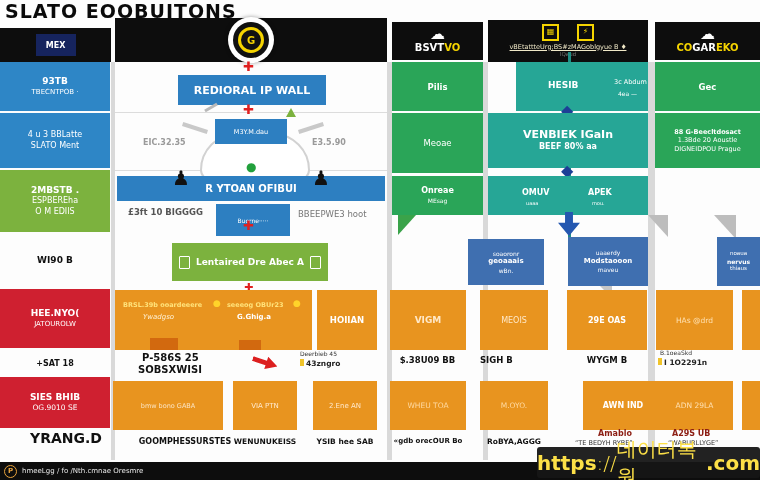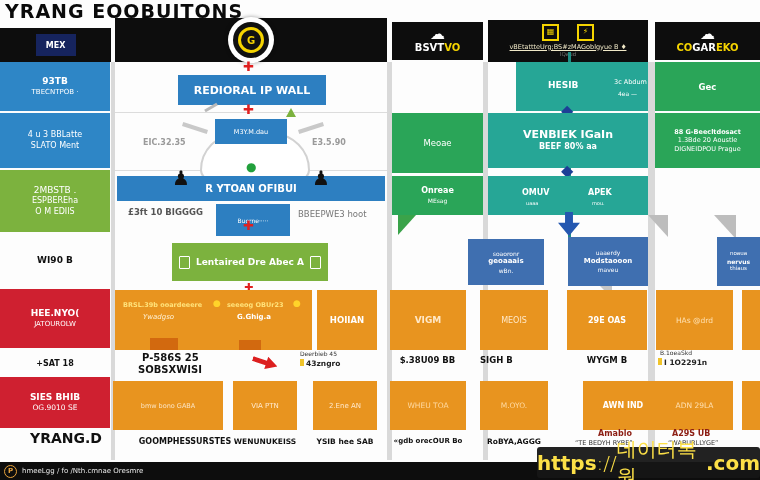--- a/index.html
+++ b/index.html
@@ -35,21 +35,21 @@
   .bluearrow{position:absolute;left:558px;top:212px;width:22px;height:24px;background:#2457b0;
         clip-path:polygon(32% 0,68% 0,68% 45%,100% 45%,50% 100%,0 45%,32% 45%);}
   .ytick{display:inline-block;width:4px;height:7px;background:#f0c42a;margin-right:2px;}
   .orect{position:absolute;background:#d2690f;}
 </style>
 </head>
 <body>
 
 <div id="stage">
 
-  <div class="abs b" style="left:5px;top:0;font-size:19px;letter-spacing:1px;color:#0a0a0a;">YRANG EOOBUITONS</div>
+  <div class="abs b" style="left:5px;top:0;font-size:19px;letter-spacing:1px;color:#0a0a0a;">SLATO EOOBUITONS</div>
 
   <div class="rowbox blackbar" style="left:0;top:28px;width:111px;height:34px;">
     <div class="rowbox" style="position:static;width:40px;height:22px;background:#16245e;color:#fff;font-size:8px;font-weight:bold;">MEX</div>
   </div>
 
   <div class="rowbox blackbar" style="left:115px;top:18px;width:272px;height:44px;"></div>
 
   <div class="abs" style="left:228px;top:17px;width:46px;height:46px;border-radius:50%;background:#fff;box-shadow:0 0 4px rgba(0,0,0,.4);">
     <div class="abs" style="left:5px;top:5px;width:36px;height:36px;border-radius:50%;background:#111;
          display:flex;align-items:center;justify-content:center;">
@@ -90,21 +90,21 @@
 
   <div class="box lblue" style="left:0;top:62px;width:110px;height:49px;">
     <div style="font-size:9px;font-weight:bold;">93TB</div>
     <div style="font-size:7px;">TBECNTPOB ·</div>
   </div>
   <div class="box lblue" style="left:0;top:113px;width:110px;height:55px;">
     <div style="font-size:8px;">4 u 3 BBLatte</div>
     <div style="font-size:8px;">SLATO Ment</div>
   </div>
   <div class="box green" style="left:0;top:170px;width:110px;height:62px;">
-    <div style="font-size:9px;font-weight:normal;">2MBSTB .</div>
+    <div style="font-size:9px;font-weight:bold;">2MBSTB .</div>
     <div style="font-size:8px;">ESPBEREha</div>
     <div style="font-size:8px;">O M EDIIS</div>
   </div>
   <div class="rowbox" style="left:0;top:232px;width:110px;height:56px;color:#111;font-size:9px;font-weight:bold;">WI90 B</div>
   <div class="box red" style="left:0;top:289px;width:110px;height:59px;">
     <div style="font-size:9px;font-weight:bold;">HEE.NYO(</div>
     <div style="font-size:7px;">JATOUROLW</div>
   </div>
   <div class="rowbox" style="left:0;top:352px;width:110px;height:22px;color:#111;font-size:8px;font-weight:bold;">+SAT 18</div>
   <div class="box red" style="left:0;top:377px;width:110px;height:51px;">
@@ -162,20 +162,21 @@
   <div class="abs" style="left:300px;top:350px;font-size:6px;color:#333;">Deerbieb 45</div>
   <div class="abs b" style="left:300px;top:359px;font-size:7.5px;color:#222;"><span class="ytick"></span><span>43zngro</span></div>
 
   <div class="rowbox orange" style="left:113px;top:381px;width:110px;height:49px;font-size:6.5px;color:#fbe3c0;">bmw bono GABA</div>
   <div class="rowbox orange" style="left:233px;top:381px;width:64px;height:49px;font-size:7px;color:#ffe9cd;">VIA PTN</div>
   <div class="rowbox orange" style="left:313px;top:381px;width:64px;height:49px;font-size:7px;color:#ffe9cd;">2.Ene AN</div>
   <div class="abs b" style="left:135px;top:437px;width:100px;text-align:center;font-size:8px;color:#111;">GOOMPHESSURSTES</div>
   <div class="abs b" style="left:233px;top:437px;width:64px;text-align:center;font-size:7.5px;color:#111;">WENUNUKEISS</div>
   <div class="abs b" style="left:305px;top:437px;width:80px;text-align:center;font-size:7.5px;color:#111;">YSIB hee SAB</div>
 
+  <div class="rowbox egreen" style="left:392px;top:62px;width:91px;height:49px;font-size:8.5px;font-weight:bold;">Pilis</div>
   <div class="rowbox egreen" style="left:392px;top:113px;width:91px;height:60px;font-size:8.5px;">Meoae</div>
   <div class="box egreen" style="left:392px;top:176px;width:91px;height:39px;">
     <div style="font-size:8px;font-weight:bold;">Onreae</div>
     <div style="font-size:6px;">MEsag</div>
   </div>
   <div class="tail" style="left:398px;top:215px;border-width:20px 18px 0 0;border-color:#3aa34a transparent transparent transparent;"></div>
 
   <div class="rowbox orange" style="left:390px;top:290px;width:76px;height:60px;font-size:9px;font-weight:bold;color:#ffe8c8;">VIGM</div>
   <div class="abs b" style="left:385px;top:355px;width:85px;text-align:center;font-size:8.5px;color:#111;">$.38U09 BB</div>
   <div class="rowbox orange" style="left:390px;top:381px;width:76px;height:49px;font-size:7.5px;color:#ffd9a0;">WHEU TOA</div>

